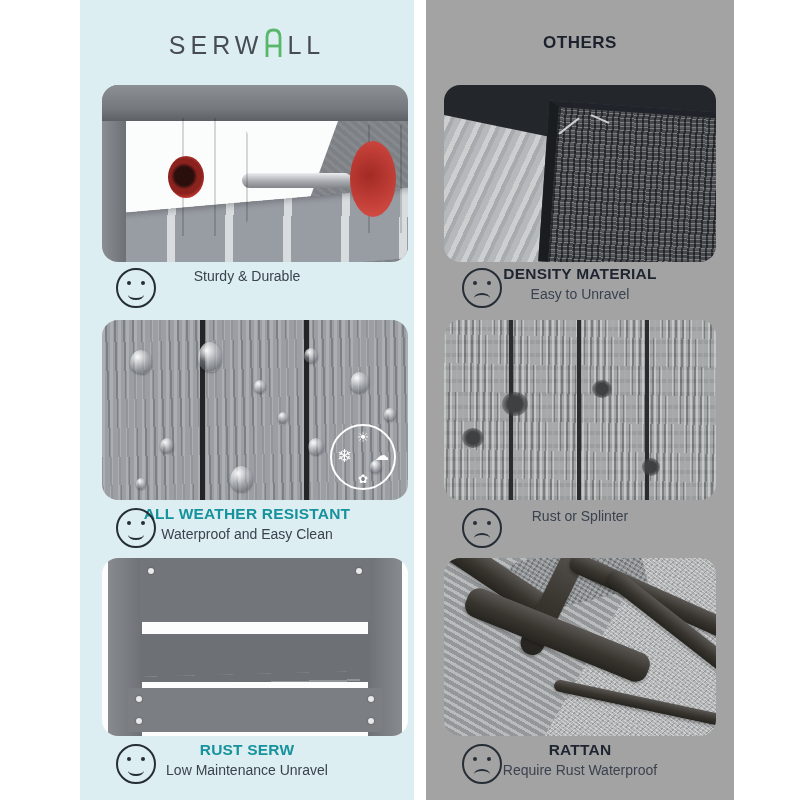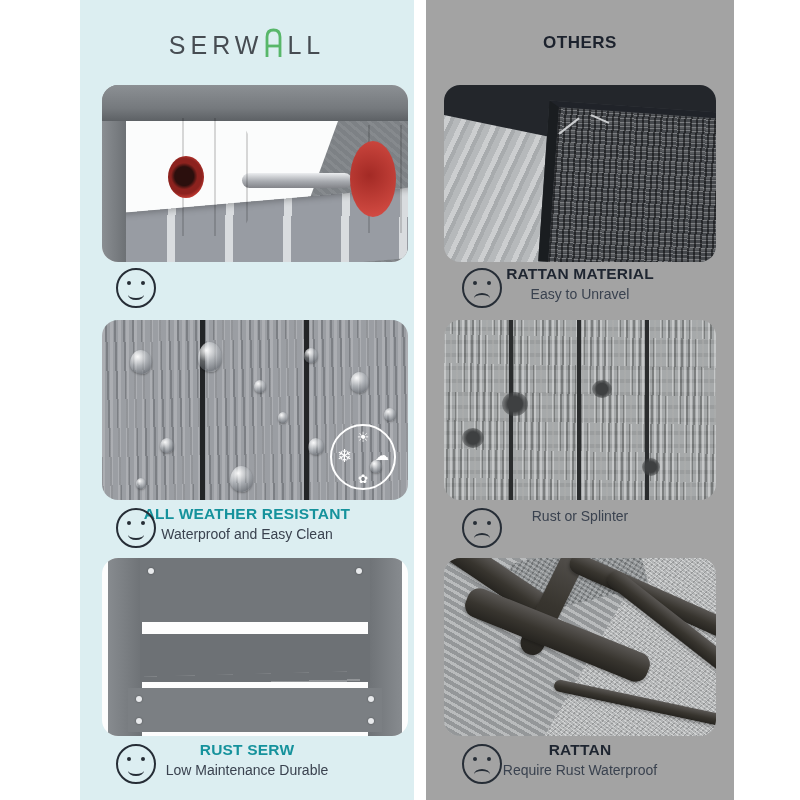--- a/index.html
+++ b/index.html
@@ -196,20 +196,21 @@
     <div class="disc disc-r">
       <div class="inner-r"></div>
     </div>
   </div>
   <div class="caption cap1">
     <div class="face happy">
       <div class="eye l"></div>
       <div class="eye r"></div>
       <div class="mouth"></div>
     </div>
+    <div class="cap-sub">Sturdy &amp; Durable</div>
   </div>
 
   <div class="card r2 s2">
     <div class="drop d1"></div>
     <div class="drop d2"></div>
     <div class="drop d3"></div>
     <div class="drop d4"></div>
     <div class="drop d5"></div>
     <div class="drop d6"></div>
     <div class="drop d7"></div>
@@ -252,42 +253,42 @@
       <div class="screw sc6"></div>
     </div>
   </div>
   <div class="caption cap3">
     <div class="face happy">
       <div class="eye l"></div>
       <div class="eye r"></div>
       <div class="mouth"></div>
     </div>
     <div class="cap-title teal">RUST SERW</div>
-    <div class="cap-sub">Low Maintenance Durable</div>
+    <div class="cap-sub">Low Maintenance Unravel</div>
   </div>
 </div>
 
 <div class="col col-right">
   <div class="col-header">
     <div class="others-title">OTHERS</div>
   </div>
 
   <div class="card r1 s4">
     <div class="table-edge"></div>
     <div class="rattan"></div>
     <div class="strand st1"></div>
     <div class="strand st2"></div>
   </div>
   <div class="caption cap1">
     <div class="face sad">
       <div class="eye l"></div>
       <div class="eye r"></div>
       <div class="mouth"></div>
     </div>
-    <div class="cap-title darkt">RATTAN MATERIAL</div>
+    <div class="cap-title darkt">DENSITY MATERIAL</div>
     <div class="cap-sub">Easy to Unravel</div>
   </div>
 
   <div class="card r2 s5">
     <div class="knot k1"></div>
     <div class="knot k2"></div>
     <div class="knot k3"></div>
     <div class="knot k4"></div>
   </div>
   <div class="caption cap2">

